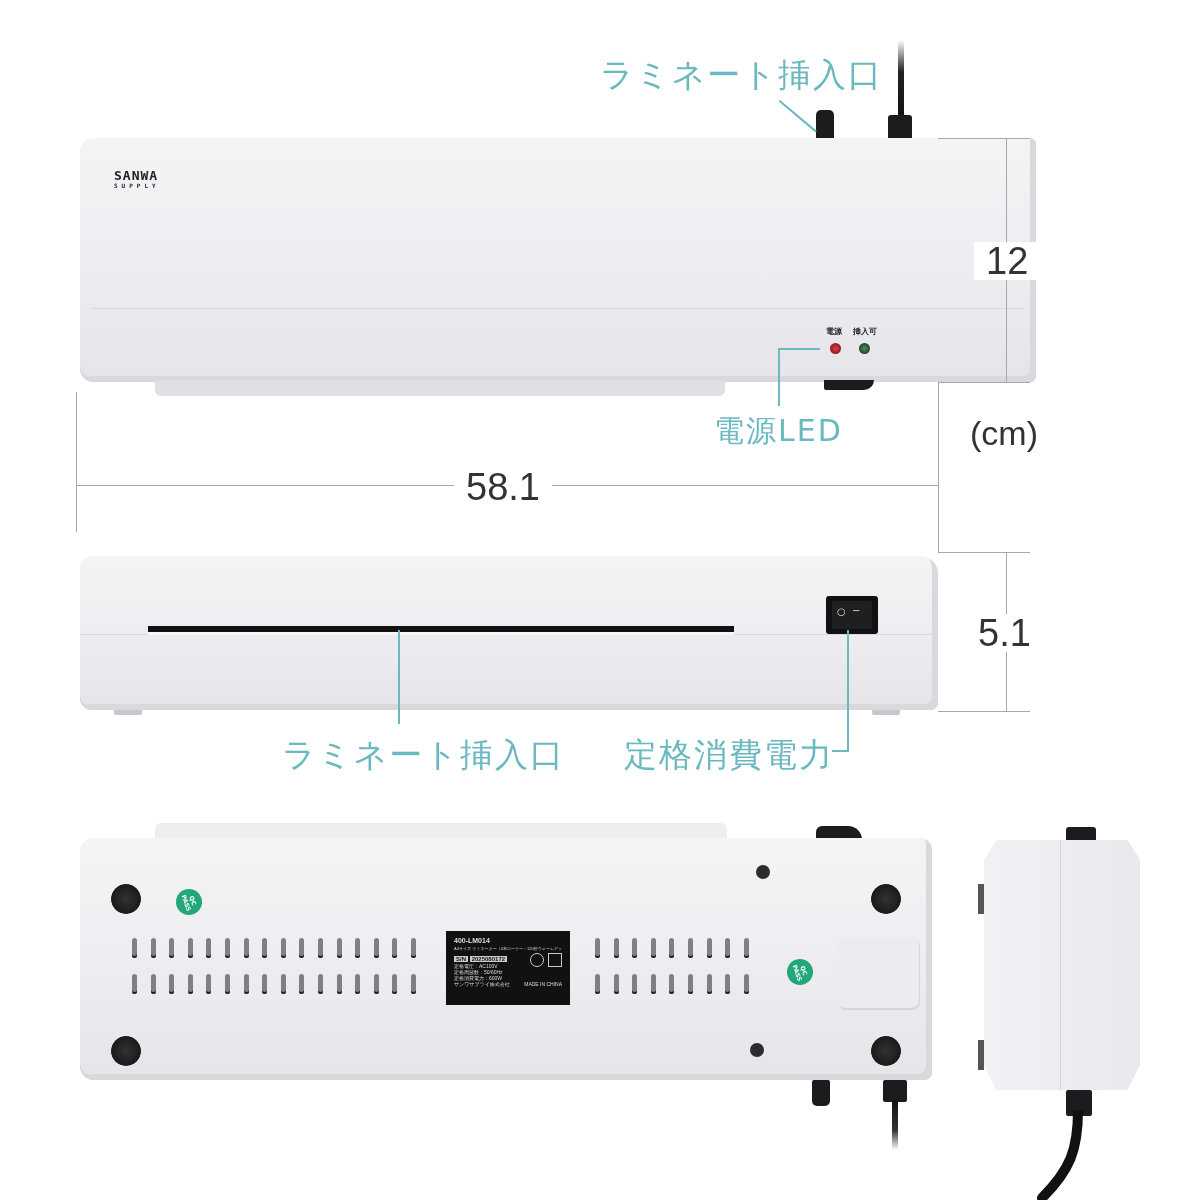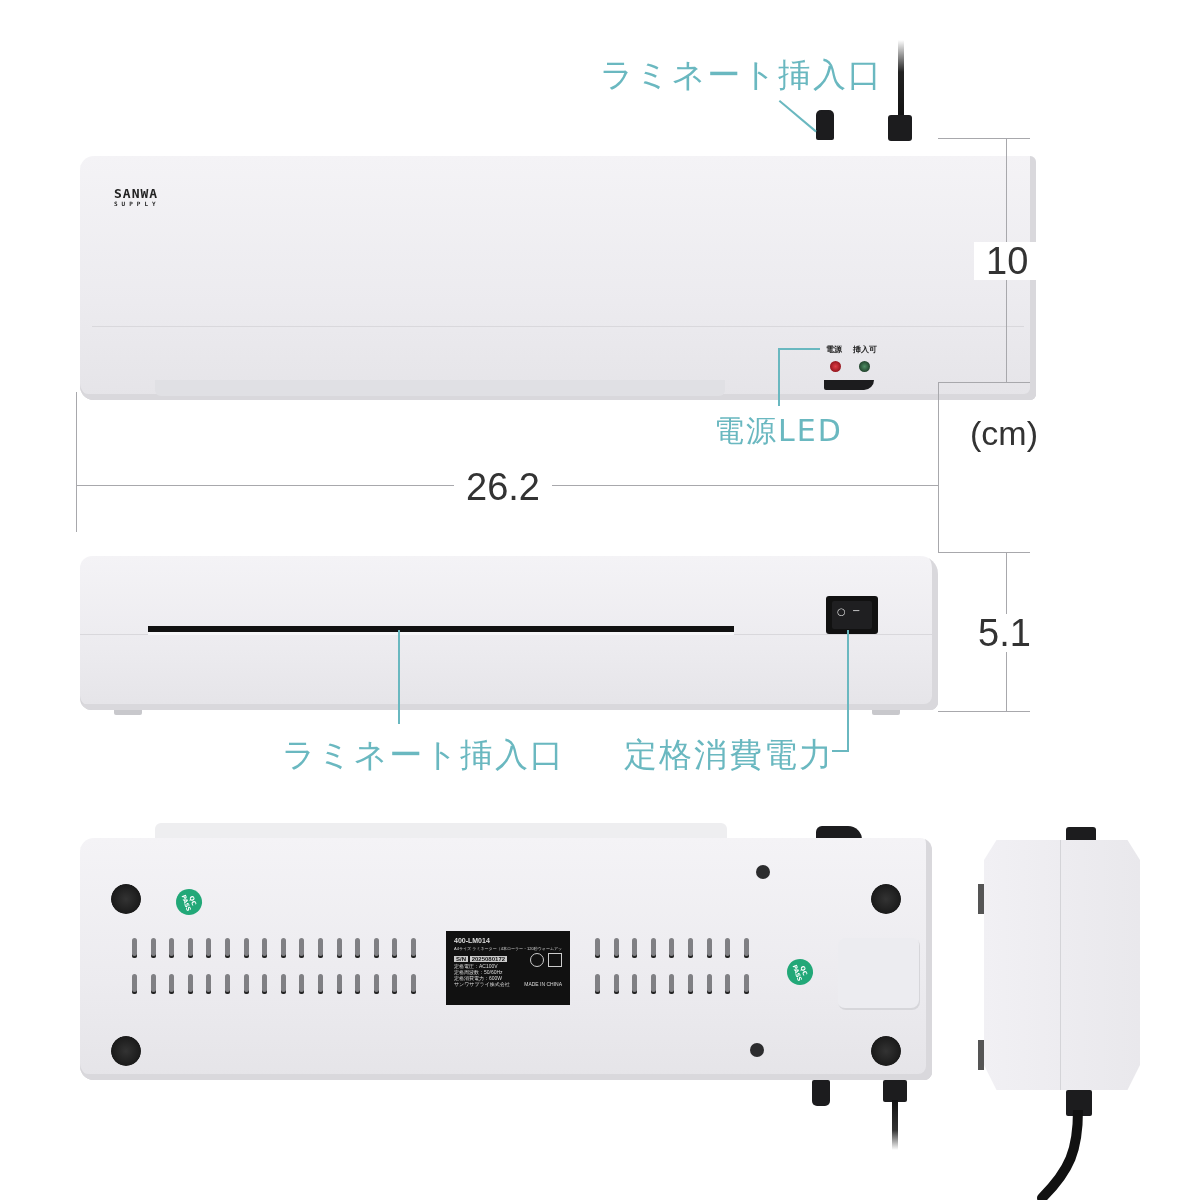--- a/index.html
+++ b/index.html
@@ -34,47 +34,47 @@
 </head>
 <body>
 
 <div class="cord" style="left:898px;top:40px;width:6px;height:80px;background:linear-gradient(180deg,#fff 0%,#222 40%,#111 100%);"></div>
 <div class="knob" style="left:888px;top:115px;width:24px;height:26px;border-radius:3px;"></div>
 <div class="knob" style="left:816px;top:110px;width:18px;height:30px;"></div>
 
 <div class="callout" style="left:600px;top:58px;">ラミネート挿入口</div>
 <div class="cline" style="left:780px;top:100px;width:48px;height:2px;transform-origin:0 0;transform:rotate(40deg);"></div>
 
-<div class="device" style="left:80px;top:156px;width:956px;height:244px;">
+<div class="device" style="left:80px;top:138px;width:956px;height:244px;">
   <div class="logo" style="left:34px;top:30px;font-size:13px;letter-spacing:1px;">SANWA</div>
   <div class="logo" style="left:34px;top:44px;font-size:6px;letter-spacing:4px;">SUPPLY</div>
   <div class="seam" style="left:12px;right:12px;top:170px;"></div>
   <div class="led-label" style="left:746px;top:188px;text-align:center;">電源</div>
   <div class="led-label" style="left:773px;top:188px;">挿入可</div>
   <div class="led" style="left:750px;top:205px;background:radial-gradient(circle,#e04048 0%,#8c1018 80%);"></div>
   <div class="led" style="left:779px;top:205px;background:radial-gradient(circle,#4e8e64 0%,#1c3a26 80%);"></div>
 </div>
 <div class="abs" style="left:155px;top:380px;width:570px;height:16px;background:#e0e0e4;border-radius:0 0 6px 6px;"></div>
 <div class="knob" style="left:824px;top:380px;width:50px;height:10px;border-radius:0 0 20px 4px;"></div>
 
 <div class="cline" style="left:778px;top:348px;width:42px;height:2px;"></div>
 <div class="cline" style="left:778px;top:348px;width:2px;height:58px;"></div>
 <div class="callout" style="left:714px;top:416px;font-size:30px;">電源LED</div>
 
 <div class="dim-line" style="left:938px;top:138px;width:92px;height:1px;"></div>
 <div class="dim-line" style="left:938px;top:382px;width:92px;height:1px;"></div>
 <div class="dim-line" style="left:1006px;top:138px;width:1px;height:244px;"></div>
-<div class="dim-text" style="left:974px;top:242px;">10</div>
+<div class="dim-text" style="left:974px;top:242px;">12</div>
 
 <div class="dim-text" style="left:958px;top:416px;font-size:34px;">(cm)</div>
 
 <div class="dim-line" style="left:76px;top:392px;width:1px;height:140px;"></div>
 <div class="dim-line" style="left:938px;top:382px;width:1px;height:170px;"></div>
 <div class="dim-line" style="left:76px;top:485px;width:862px;height:1px;"></div>
-<div class="dim-text" style="left:454px;top:468px;">26.2</div>
+<div class="dim-text" style="left:454px;top:468px;">58.1</div>
 
 <div class="device" style="left:80px;top:556px;width:858px;height:154px;border-radius:12px 18px 8px 12px;">
   <div class="seam" style="left:0;right:0;top:78px;"></div>
   <div class="abs" style="left:68px;top:70px;width:586px;height:6px;background:#111;border-bottom:3px solid #f6f6f8;"></div>
   <div class="abs" style="left:746px;top:40px;width:52px;height:38px;background:#111;border-radius:3px;">
     <div class="abs" style="left:6px;top:5px;width:40px;height:28px;background:#1f1f21;border-radius:2px;"></div>
     <span class="abs" style="left:11px;top:10px;color:#ddd;font-size:10px;">○</span>
     <span class="abs" style="left:26px;top:9px;color:#ddd;font-size:10px;">−</span>
   </div>
 </div>

